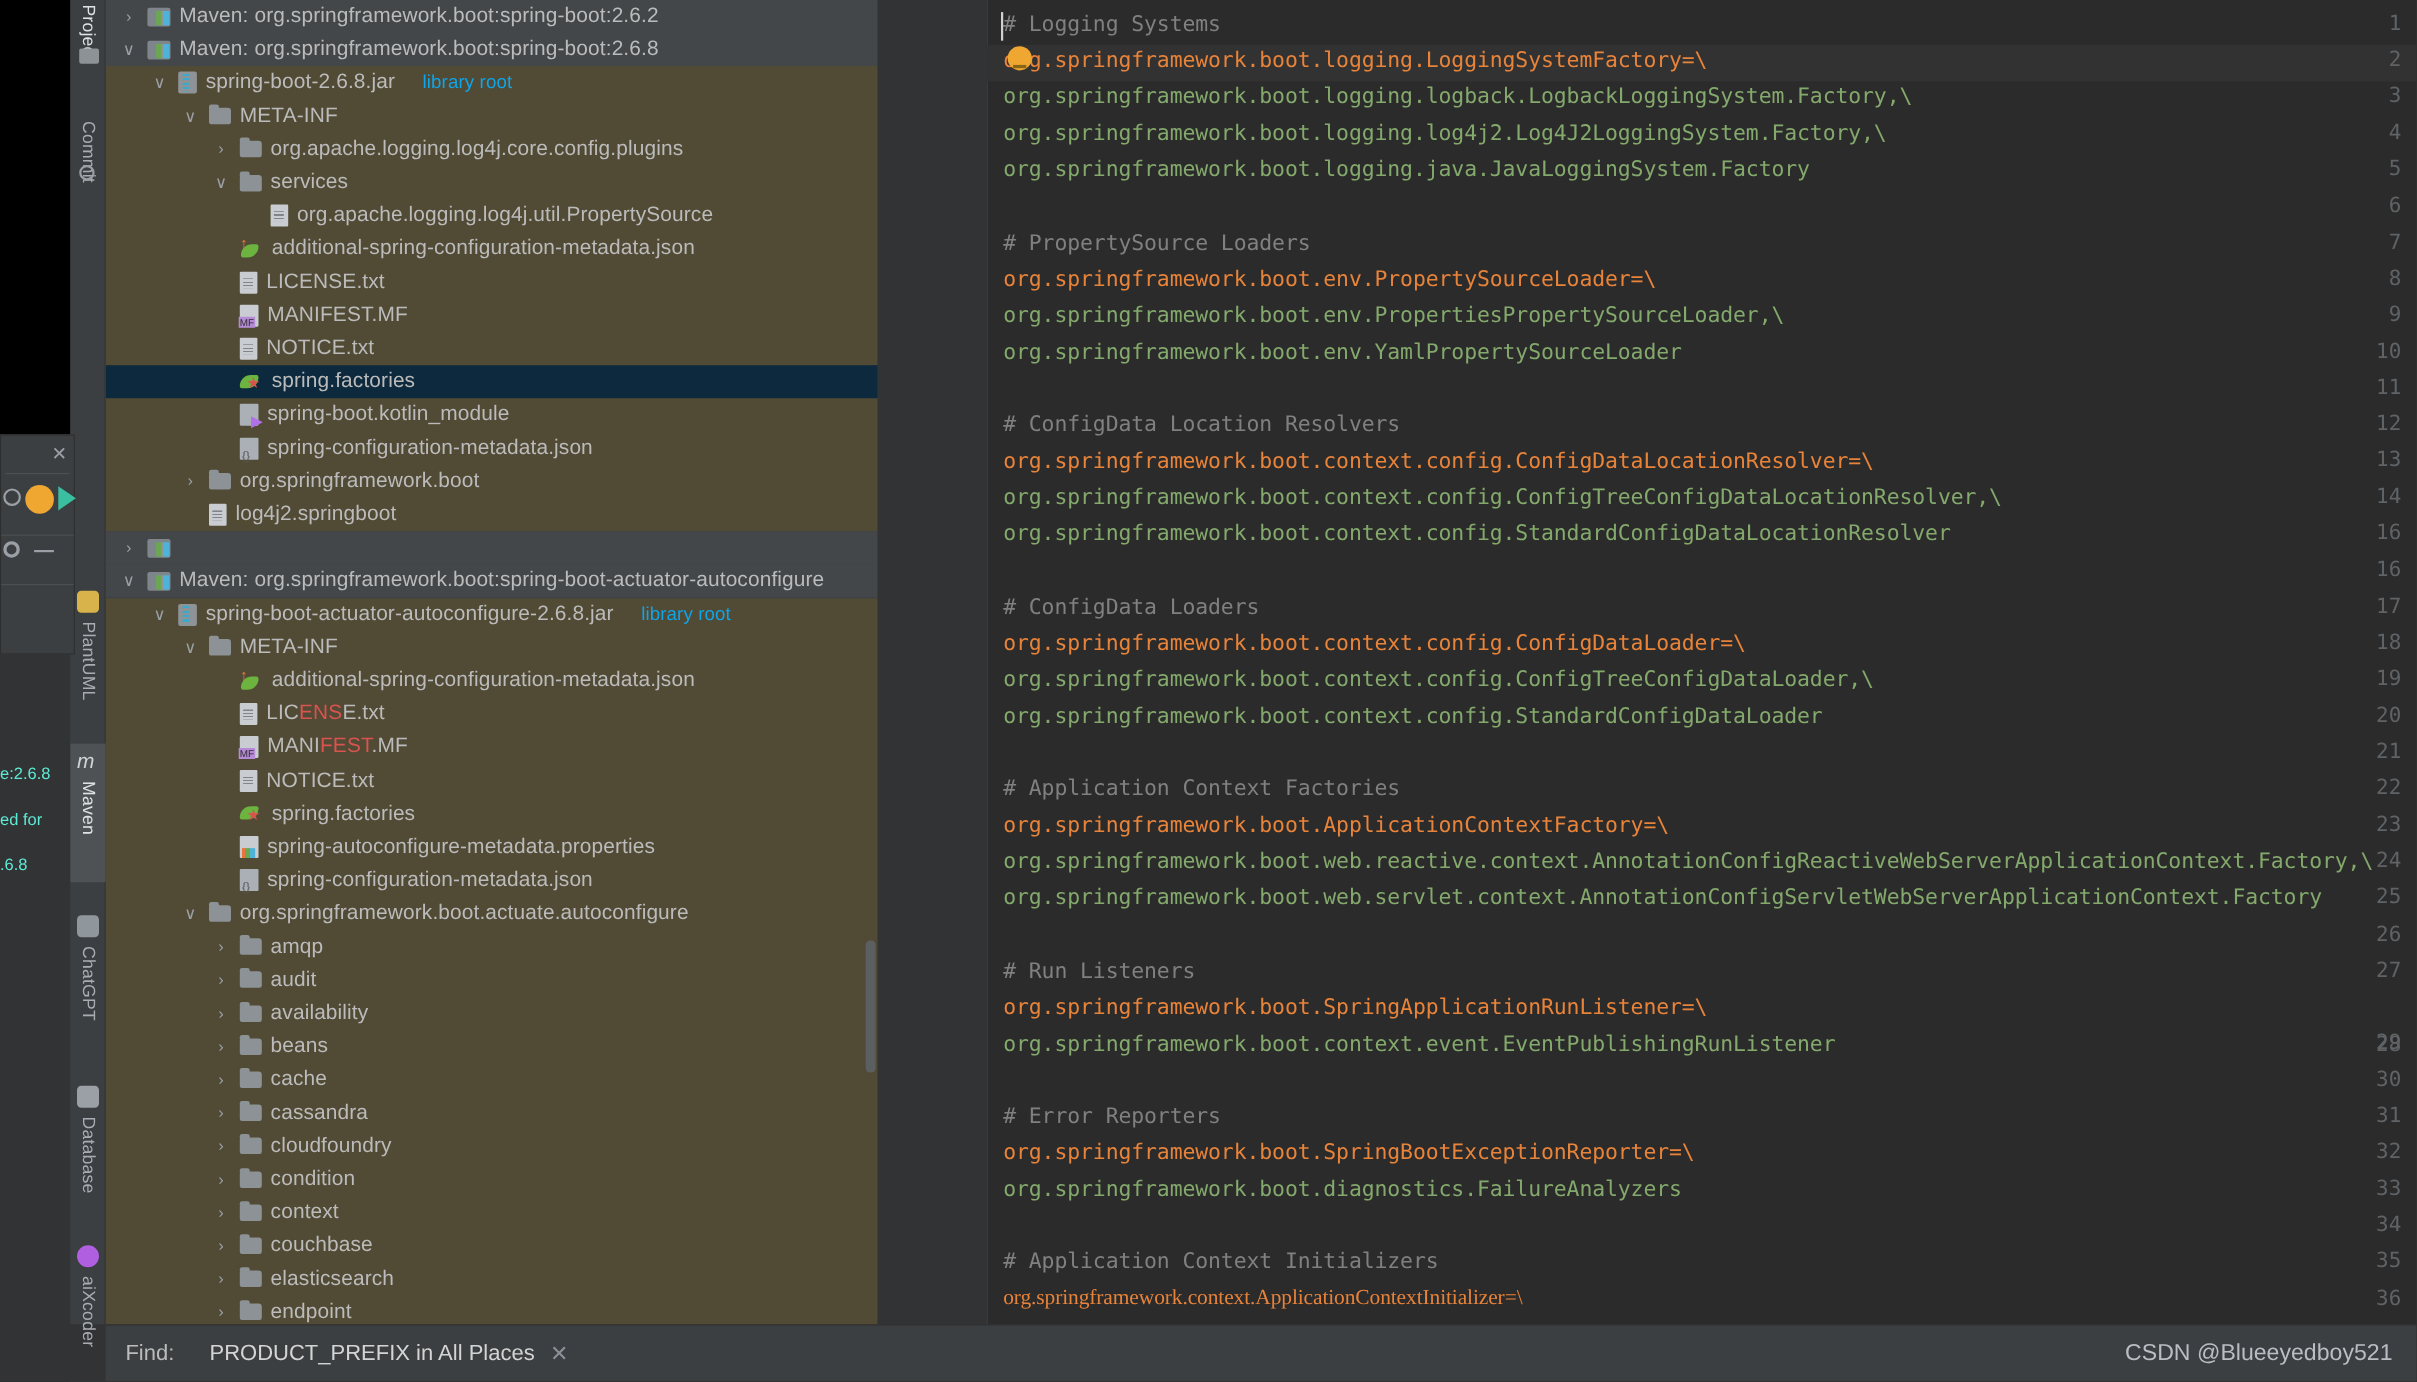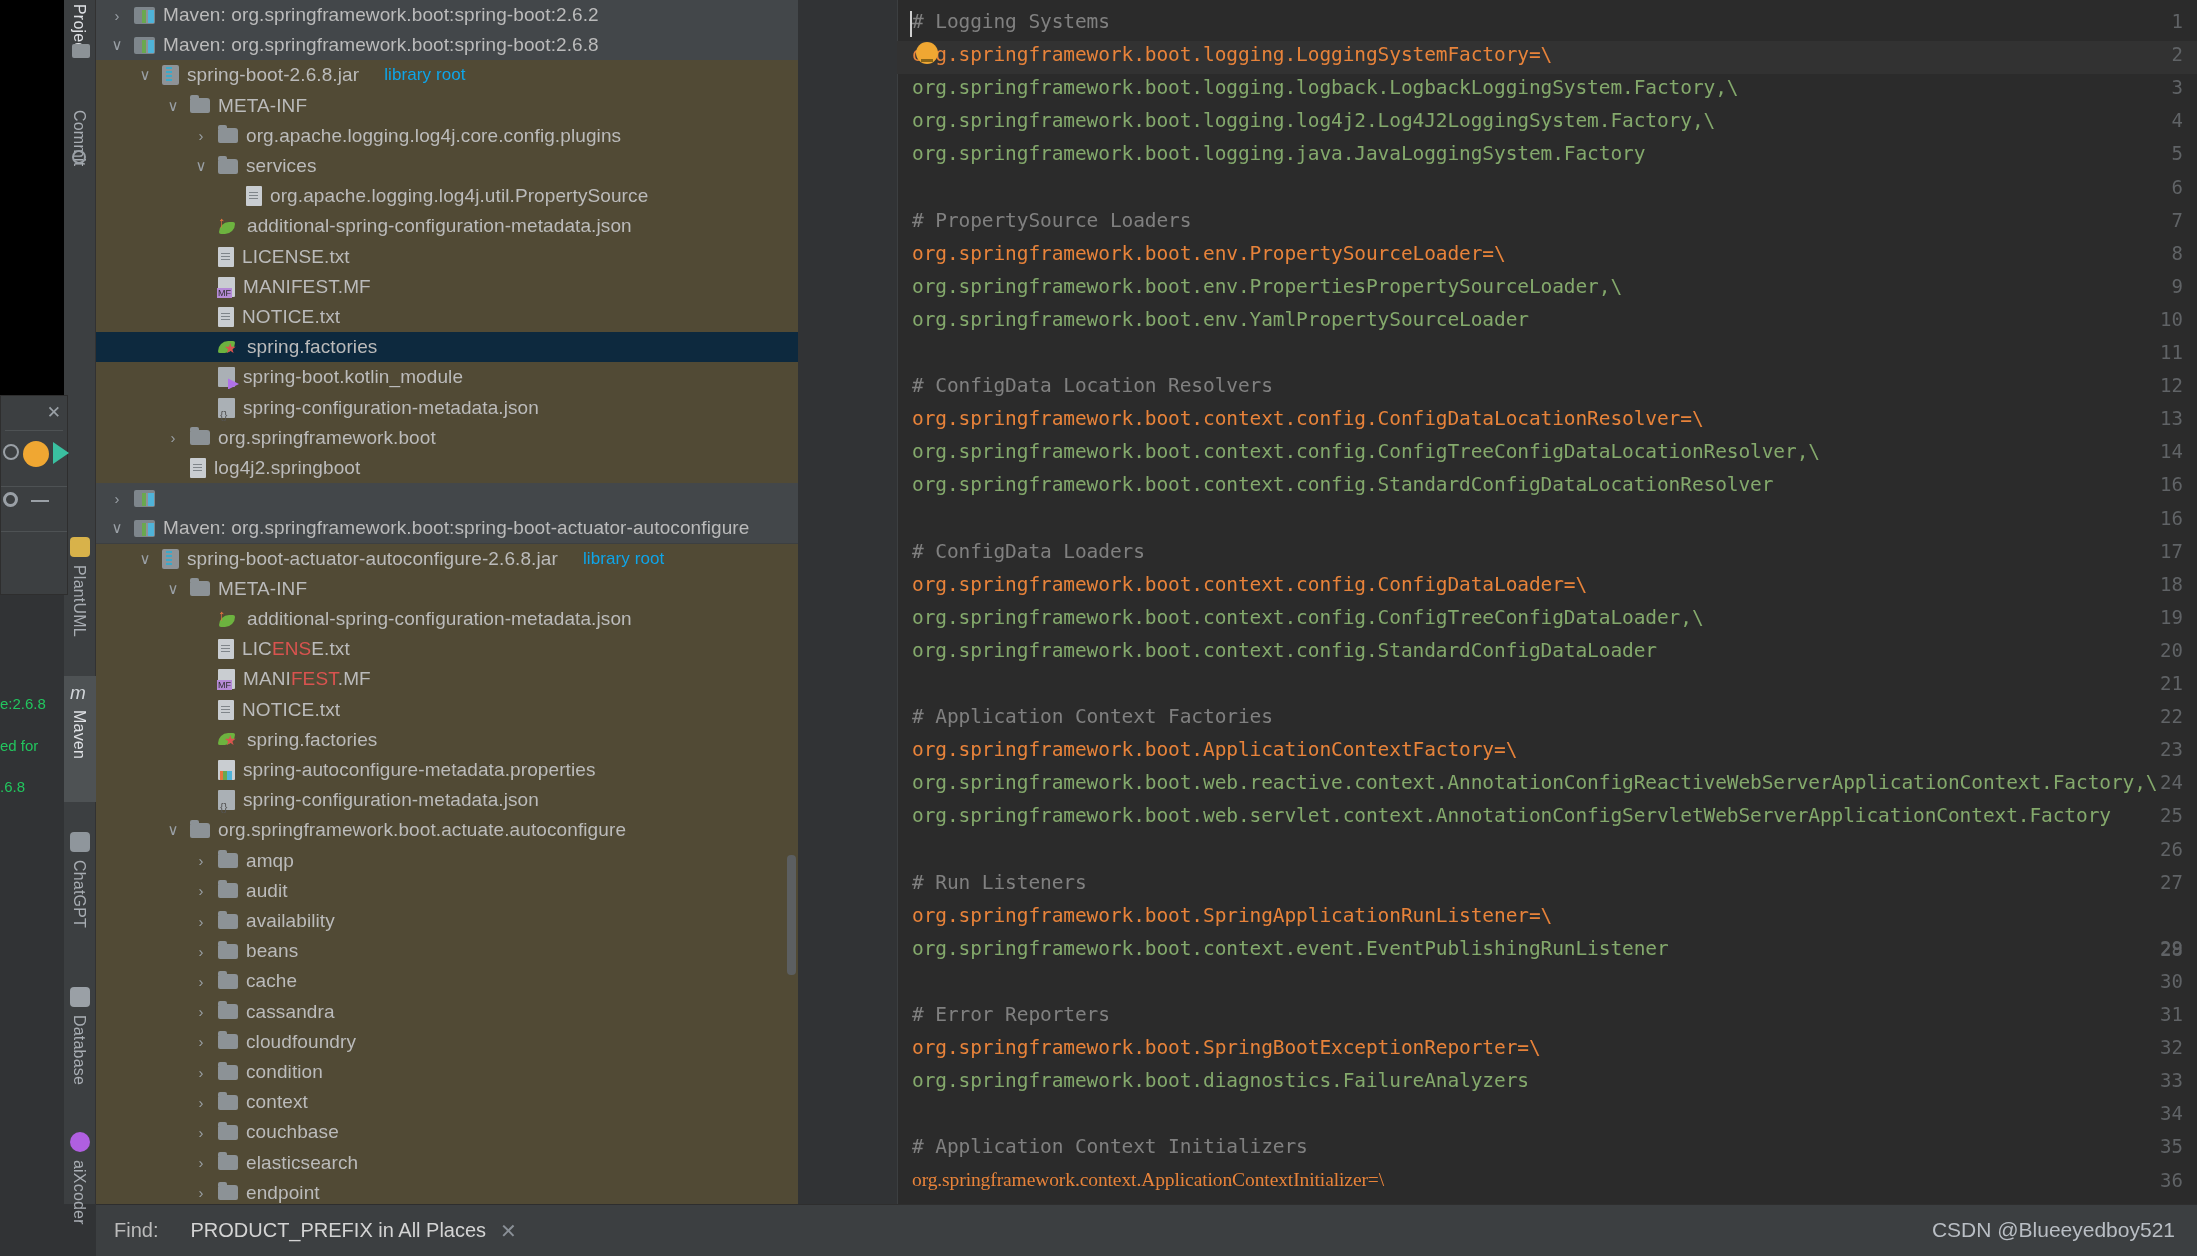--- a/index.html
+++ b/index.html
@@ -22,21 +22,21 @@
 
   
   .popup { position:absolute; left:0; top:395px; width:68px; height:200px;
            background:#3c3f41; border:1px solid #2e2e2e; }
   .popup-x { position:absolute; right:6px; top:6px; color:#9aa0a6; font-size:17px; }
   .popup-sep { position:absolute; left:4px; right:4px; top:34px; height:1px; background:#4e5254; }
   .popup-row { position:absolute; left:0; top:42px; width:68px; height:42px; }
   .circ { position:absolute; width:26px; height:26px; border-radius:50%; }
   .popup-sep2 { position:absolute; left:0; right:0; top:90px; height:1px; background:#4e5254; }
   .popup-sep3 { position:absolute; left:0; right:0; top:135px; height:1px; background:#4e5254; }
-  .popup-txt { position:absolute; color:#22c55e; font-size:15px; white-space:nowrap; }
+  .popup-txt { position:absolute; color:#5eead4; font-size:15px; white-space:nowrap; }
 
   
   #tree-panel { position:absolute; left:96px; top:0; width:702px; height:1224px;
                 background:#3c3f41; overflow:hidden; }
   .scope-band { position:absolute; left:0; width:702px; background:#514a35; }
   .row { position:absolute; left:0; width:702px; height:30px; display:flex; align-items:center;
          white-space:nowrap; }
   .row.sel { background:#0d293e; }
   .row.hdr { background:#43474a; }
   .tw { color:#9aa0a6; font-size:15px; width:14px; text-align:center; flex:none; }

